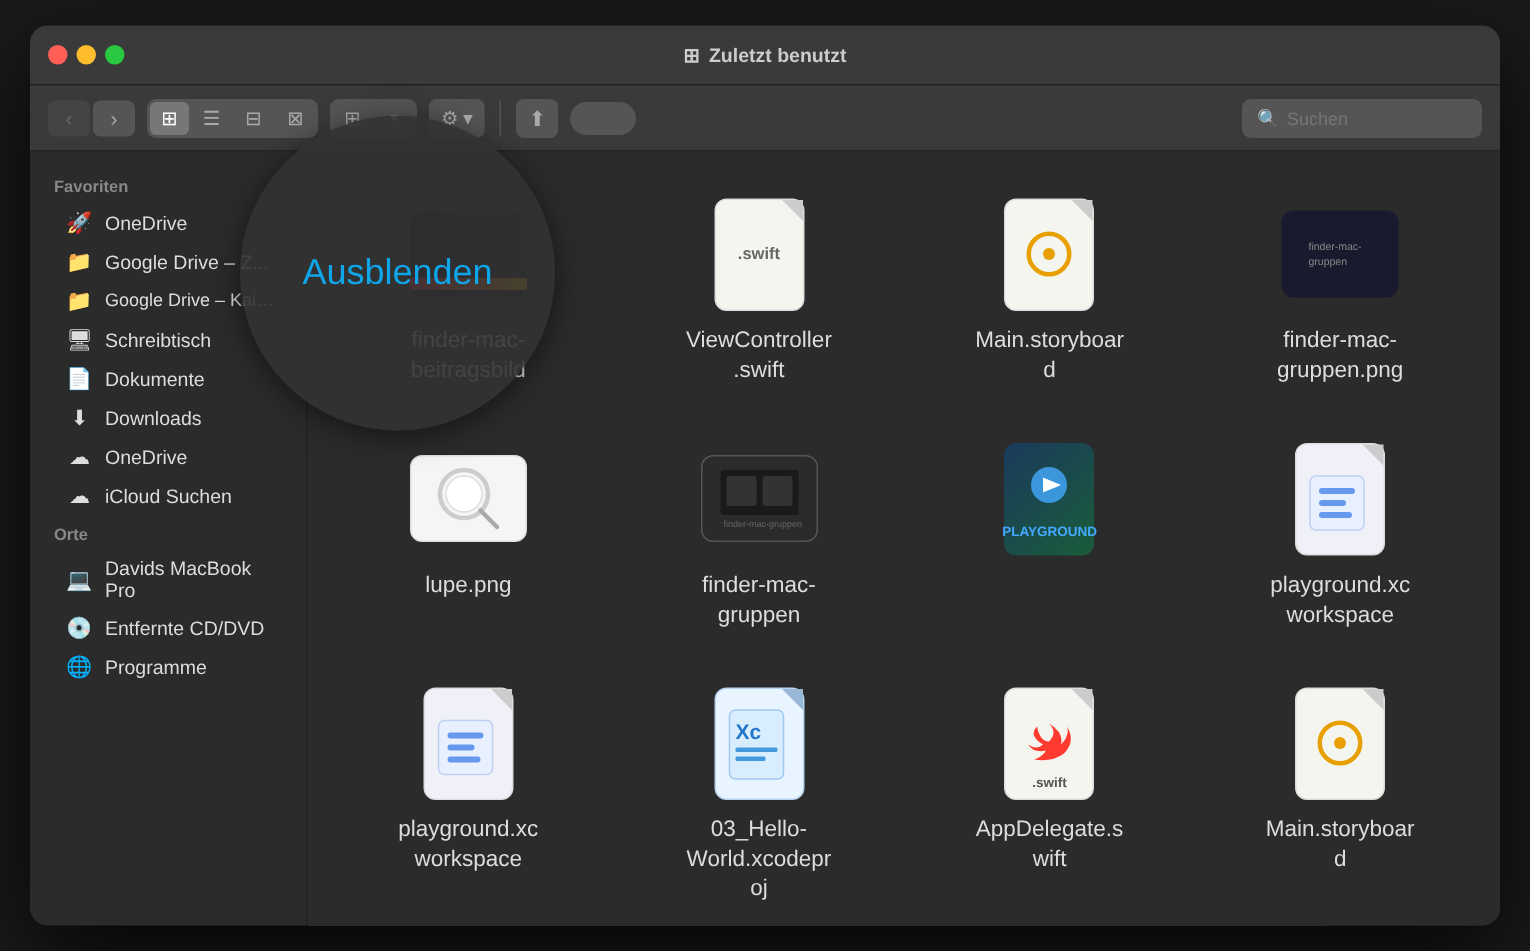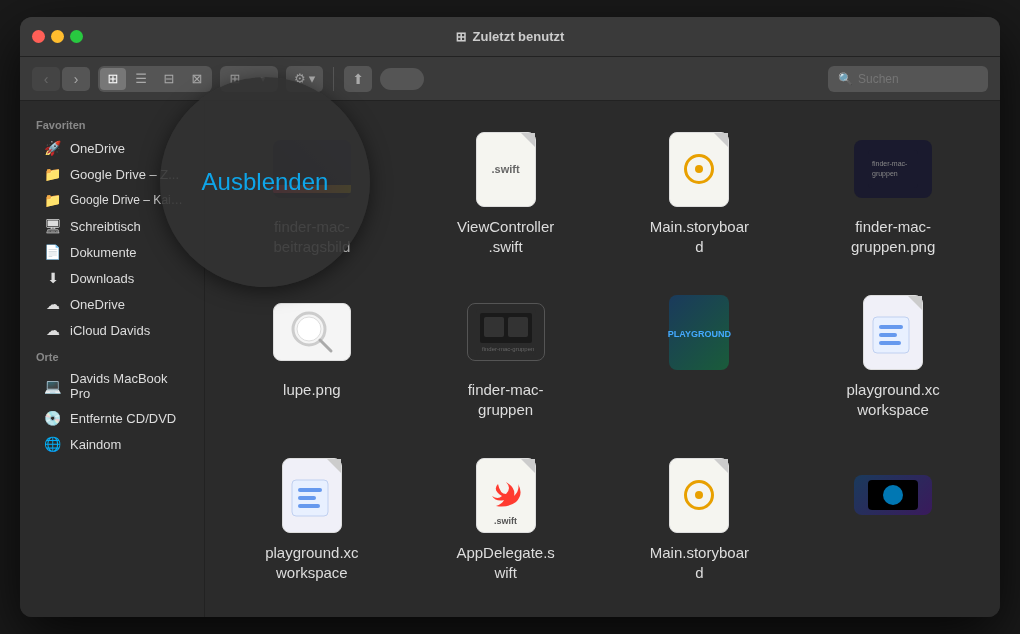--- a/index.html
+++ b/index.html
@@ -377,20 +377,21 @@
       display: flex;
       align-items: center;
       justify-content: center;
     }
     .icon-playground {
       background: linear-gradient(135deg, #1a3a5c, #1a5c3a);
       border-radius: 8px;
       width: 60px;
       height: 75px;
       display: flex;
+      flex-direction: column;
       align-items: center;
       justify-content: center;
       position: relative;
     }
     .icon-playground .play-label {
       color: #4af;
       font-size: 9px;
       font-weight: 700;
       margin-top: 4px;
     }
@@ -591,35 +592,35 @@
         <span class="sidebar-icon">⬇</span>
         <span>Downloads</span>
       </div>
       <div class="sidebar-item">
         <span class="sidebar-icon">☁</span>
         <span>OneDrive</span>
       </div>
 
       <div class="sidebar-item">
         <span class="sidebar-icon">☁</span>
-        <span>iCloud Davids</span>
+        <span>iCloud Suchen</span>
       </div>
 
       <div class="sidebar-section-label">Orte</div>
       <div class="sidebar-item">
         <span class="sidebar-icon">💻</span>
         <span>Davids MacBook Pro</span>
       </div>
       <div class="sidebar-item">
         <span class="sidebar-icon">💿</span>
         <span>Entfernte CD/DVD</span>
       </div>
       <div class="sidebar-item">
         <span class="sidebar-icon">🌐</span>
-        <span>Kaindom</span>
+        <span>Programme</span>
       </div>
     </div>
 
     <div class="file-area">
       <div class="file-grid">
 
         <div class="file-item">
           <div class="file-icon">
             <div class="icon-finder-beitrag">
               <div style="background:linear-gradient(45deg,#0a0a1a,#1a1a3a);width:100%;height:100%;display:flex;align-items:center;justify-content:center;position:relative;">
@@ -723,20 +724,33 @@
                 <rect x="2" y="10" width="36" height="36" fill="#e8f0ff" rx="4" stroke="#c0d0f0" stroke-width="1"></rect>
                 <rect x="8" y="18" width="24" height="4" fill="#6699ee" rx="2"></rect>
                 <rect x="8" y="26" width="18" height="4" fill="#6699ee" rx="2"></rect>
                 <rect x="8" y="34" width="22" height="4" fill="#6699ee" rx="2"></rect>
               </svg>
             </div>
           </div>
           <div class="file-label">playground.xcworkspace</div>
         </div>
 
+        <div class="file-item">
+          <div class="file-icon">
+            <div class="icon-xcproj">
+              <svg width="44" height="55" viewBox="0 0 44 55">
+                <rect x="2" y="5" width="36" height="46" fill="#d8eeff" rx="4" stroke="#a0c8f0" stroke-width="1"></rect>
+                <text x="6" y="24" fill="#2277cc" font-size="14" font-weight="bold">Xc</text>
+                <rect x="6" y="30" width="28" height="3" fill="#4499dd" rx="1"></rect>
+                <rect x="6" y="36" width="20" height="3" fill="#4499dd" rx="1"></rect>
+              </svg>
+            </div>
+          </div>
+          <div class="file-label">03_Hello-World.xcodeproj</div>
+        </div>
 
         <div class="file-item">
           <div class="file-icon">
             <div class="icon-swift2">
               <div style="position:relative;width:100%;height:100%;display:flex;flex-direction:column;align-items:center;justify-content:center;">
                 <svg width="36" height="30" viewBox="0 0 36 30">
                   <path d="M18 2 Q28 8 26 16 Q32 10 30 4 Q36 14 28 22 Q20 28 8 26 Q14 24 16 20 Q8 22 4 16 Q10 20 14 16 Q4 10 10 4 Q12 14 18 14 Q24 8 18 2Z" fill="#ff3b30"></path>
                 </svg>
                 <span style="font-size:9px;color:#555;font-weight:600;position:absolute;bottom:6px;">.swift</span>
               </div>

